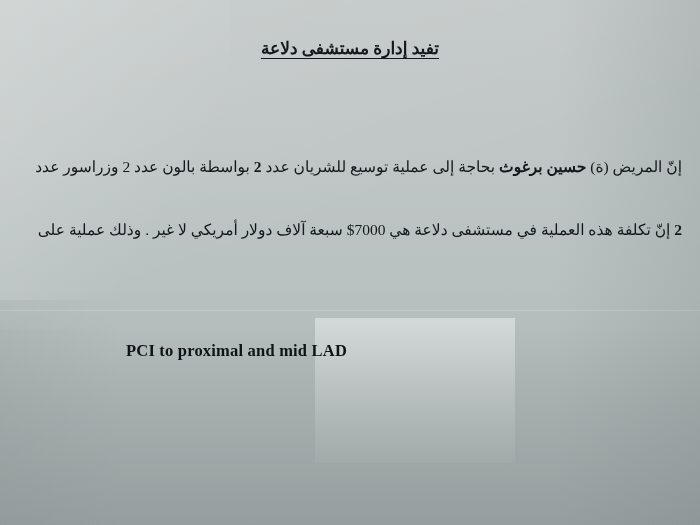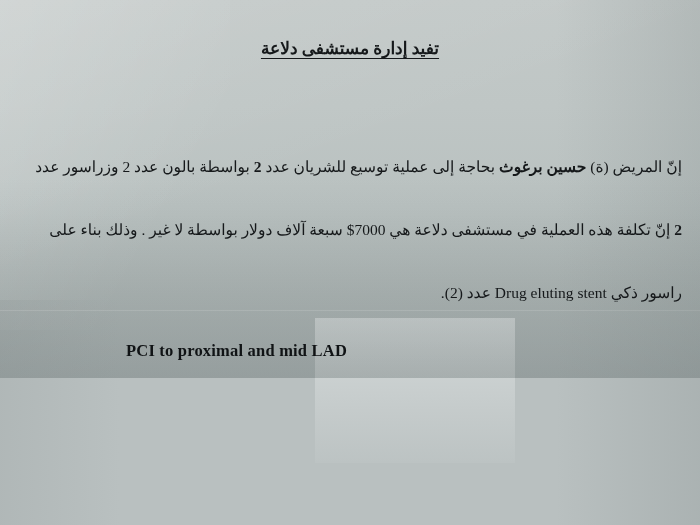--- a/index.html
+++ b/index.html
@@ -10,21 +10,21 @@
     width: 700px;
     height: 525px;
     overflow: hidden;
     font-family: "Liberation Serif", serif;
     background: #b9c0c0;
   }
 
   #page {
     position: relative;
     width: 700px;
-    height: 378px;
+    height: 525px;
     background:
       linear-gradient(160deg, rgba(255,255,255,0.10) 0%, rgba(255,255,255,0.00) 45%),
       linear-gradient(to bottom, #c3c9c8 0%, #bfc6c5 28%, #b9c1c0 55%, #aeb6b5 78%, #a7afaf 100%);
   }
 
   
   .shade-top-left {
     position: absolute;
     left: 0; top: 0;
     width: 230px; height: 330px;
@@ -148,25 +148,20 @@
       <b class="bold latin">2</b>
       <span>بواسطة بالون عدد</span>
       <span class="latin">2</span>
       <span>وزراسور عدد</span>
     </div>
 
     <div class="para para-2">
       <b class="bold latin">2</b>
       <span>إنّ تكلفة هذه العملية في مستشفى دلاعة هي</span>
       <span class="amount">$7000</span>
-      <span>سبعة آلاف دولار بواسطة لا غير . وذلك بناء على</span>
+      <span>سبعة آلاف دولار أمريكي لا غير . وذلك عملية على</span>
     </div>
 
-    <div class="para para-3">
-      <span>راسور ذكي</span>
-      <span class="latin">Drug eluting stent</span>
-      <span>عدد (2).</span>
-    </div>
 
     <div class="pci">PCI to proximal and mid LAD</div>
 
   </div>
 </div>
 
 </body></html>

